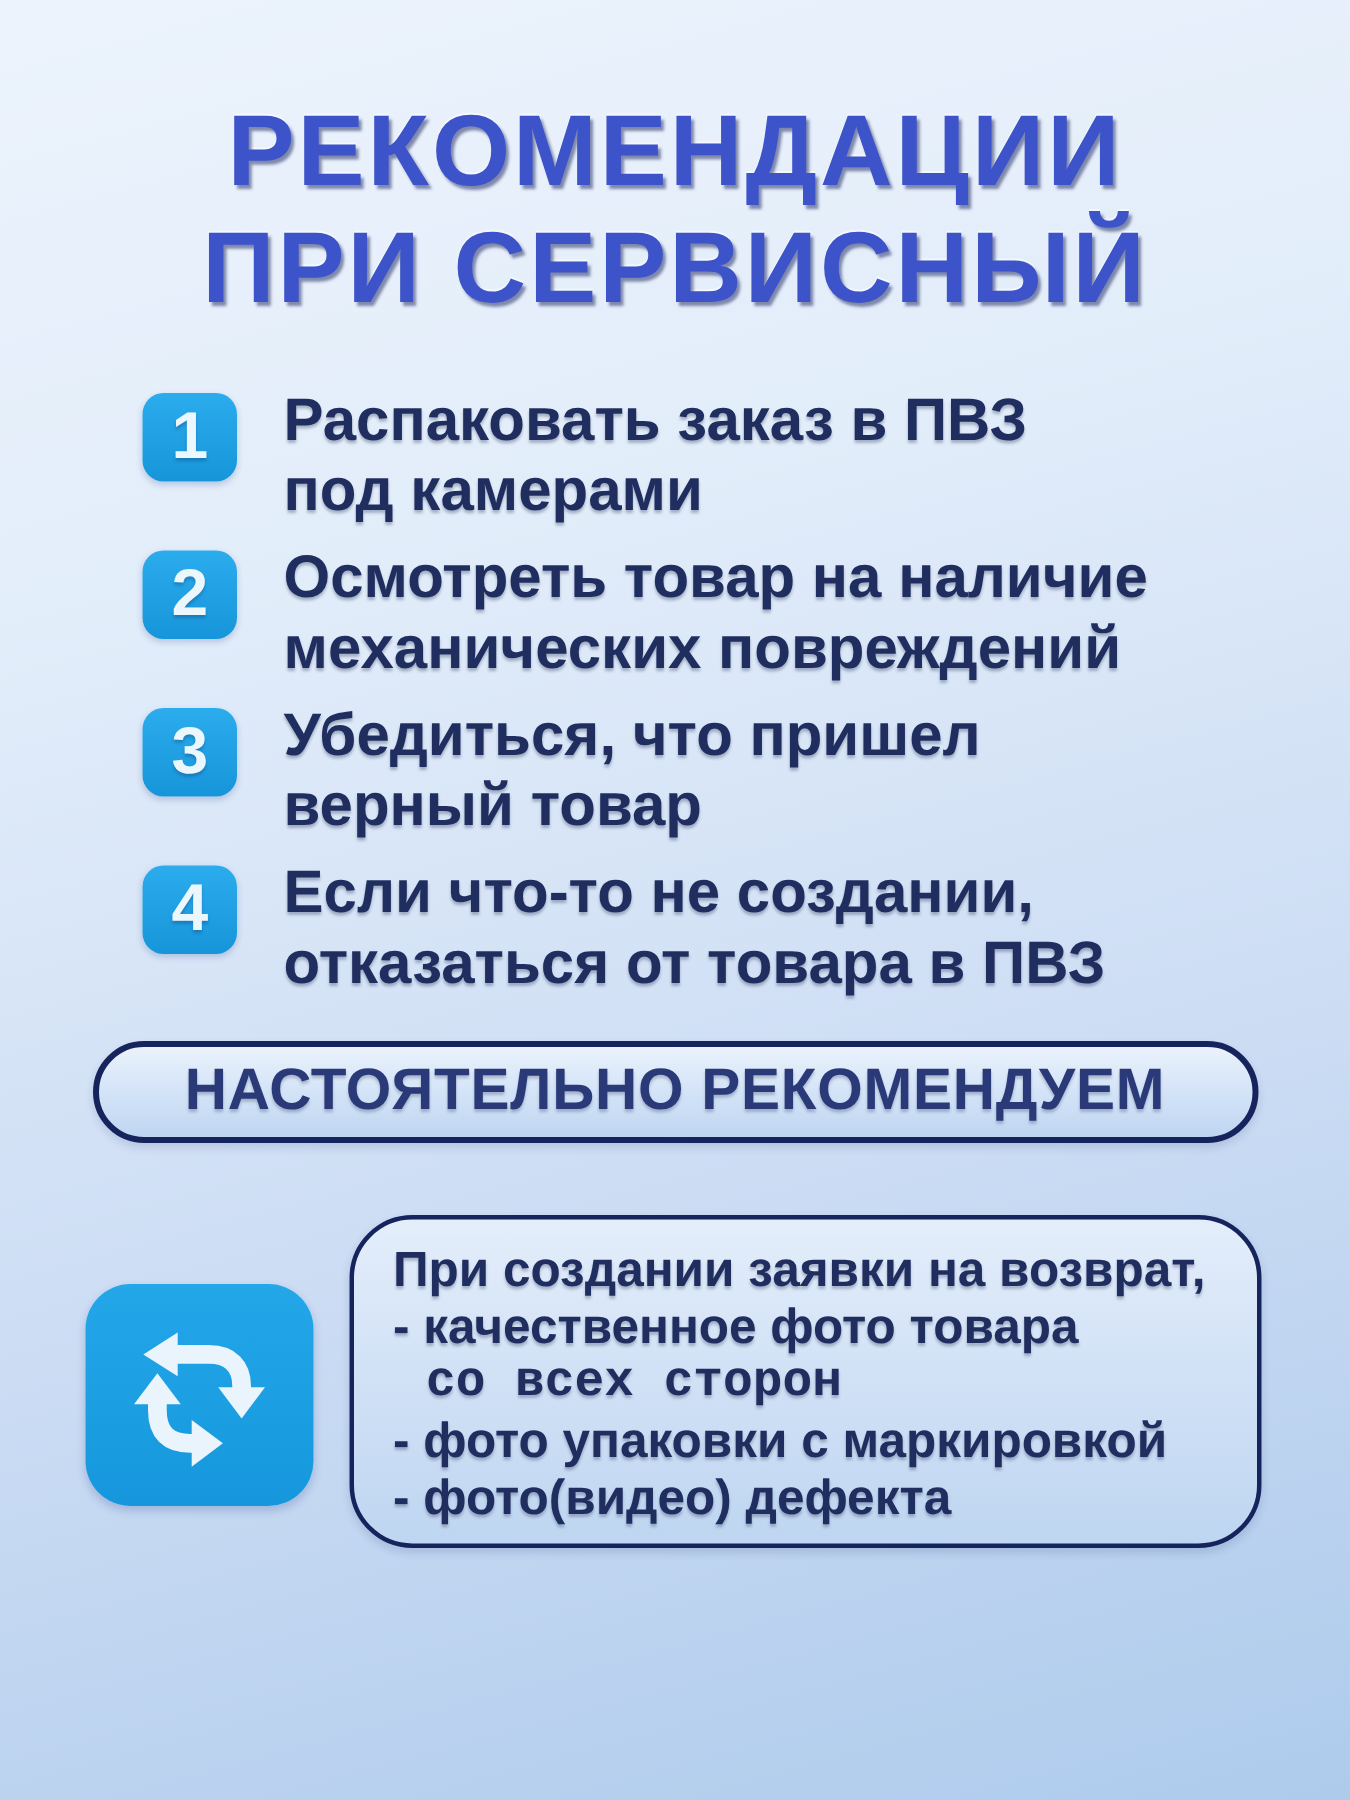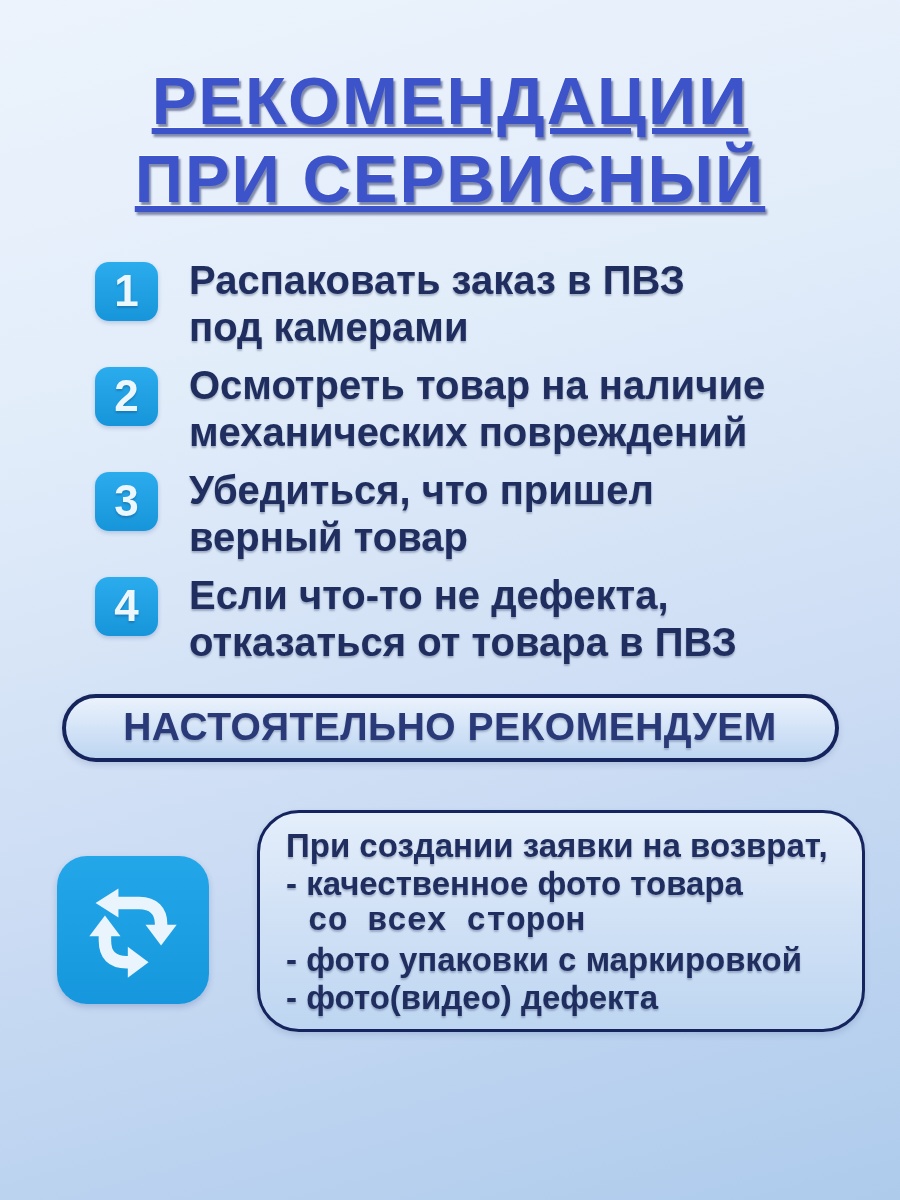--- a/index.html
+++ b/index.html
@@ -13,21 +13,20 @@
   
   .title {
     margin-top: 62px;
     text-align: center;
     color: #3c53c9;
     font-weight: bold;
     font-size: 67px;
     line-height: 1.17;
     letter-spacing: 2px;
     text-shadow: 2px 3px 2px rgba(24,33,92,0.50), 0 -1px 0 rgba(255,255,255,0.55);
-    text-decoration: underline;
   }
 
   
   .steps { margin: 38px 0 0 95px; width: 740px; }
   .step { display: flex; align-items: flex-start; margin-bottom: 11px; }
   .tile {
     flex: 0 0 auto;
     width: 63px; height: 59px;
     margin-top: 5px;
     border-radius: 14px;
@@ -60,21 +59,21 @@
     font-weight: bold;
     font-size: 39px;
     line-height: 44px;
     letter-spacing: 0.5px;
     padding: 7px 0 9px;
     text-shadow: 0 2px 2px rgba(21,32,74,0.25);
     box-shadow: 0 3px 6px rgba(30,50,110,0.15);
   }
 
   
-  .bottom { display: flex; margin-top: 48px; padding-left: 57px; gap: 24px; }
+  .bottom { display: flex; margin-top: 48px; padding-left: 57px; }
   .exchange-icon {
     flex: 0 0 auto;
     width: 152px; height: 148px;
     margin-top: 46px;
     border-radius: 30px;
     background: linear-gradient(180deg, #23a7e9 0%, #1697dd 100%);
     display: flex; align-items: center; justify-content: center;
     box-shadow: 0 3px 6px rgba(30,60,130,0.22);
   }
   .note-box {
@@ -126,21 +125,21 @@
     <div class="tile">3</div>
     <div class="step-text">
       <div>Убедиться, что пришел</div>
       <div>верный товар</div>
     </div>
   </div>
 
   <div class="step">
     <div class="tile">4</div>
     <div class="step-text">
-      <div>Если что-то не дефекта,</div>
+      <div>Если что-то не создании,</div>
       <div>отказаться от товара в ПВЗ</div>
     </div>
   </div>
 
 </div>
 
 <div class="banner">
   <div>НАСТОЯТЕЛЬНО РЕКОМЕНДУЕМ</div>
 </div>
 

